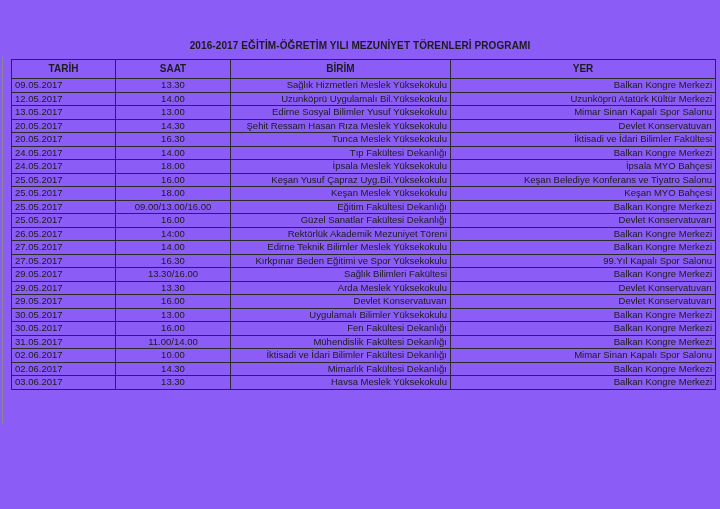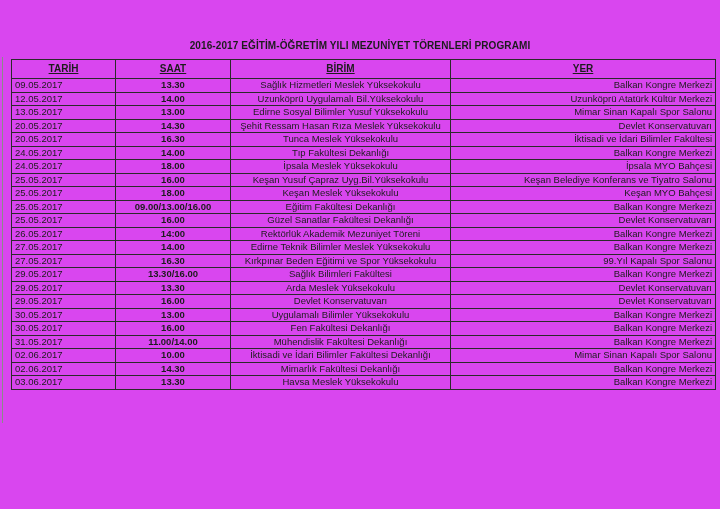--- a/index.html
+++ b/index.html
@@ -6,21 +6,21 @@
     margin: 0;
     padding: 0;
     background: #ffffff;
     font-family: "Liberation Sans", sans-serif;
     color: #1c1c1c;
   }
   .page {
     position: relative;
     width: 720px;
     height: 509px;
-    background: #d946ef;
+    background: #8b5cf6;
     overflow: hidden;
   }
   .scan-artifact {
     position: absolute;
     left: 2px;
     top: 57px;
     width: 1px;
     height: 366px;
     background: #8a8a8a;
   }
@@ -54,25 +54,24 @@
     height: 12.5px;
     overflow: hidden;
     white-space: nowrap;
     vertical-align: middle;
   }
   table.schedule th {
     font-size: 10px;
     font-weight: bold;
     text-align: center;
     height: 18px;
-    text-decoration: underline;
   }
   .col-tarih  { width: 97px;  text-align: left; }
-  .col-saat   { width: 108px; text-align: center; font-weight: bold; }
-  .col-birim  { width: 213px; text-align: center; }
+  .col-saat   { width: 108px; text-align: center; }
+  .col-birim  { width: 213px; text-align: right; }
   .col-yer    { width: 258px; text-align: right; }
   td.saat-big { font-size: 11.5px; }
 </style>
 </head>
 <body>
 
 <div class="page">
   <div class="scan-artifact"></div>
 
   <h1 class="doc-title">2016-2017 EĞİTİM-ÖĞRETİM YILI MEZUNİYET TÖRENLERİ PROGRAMI</h1>

